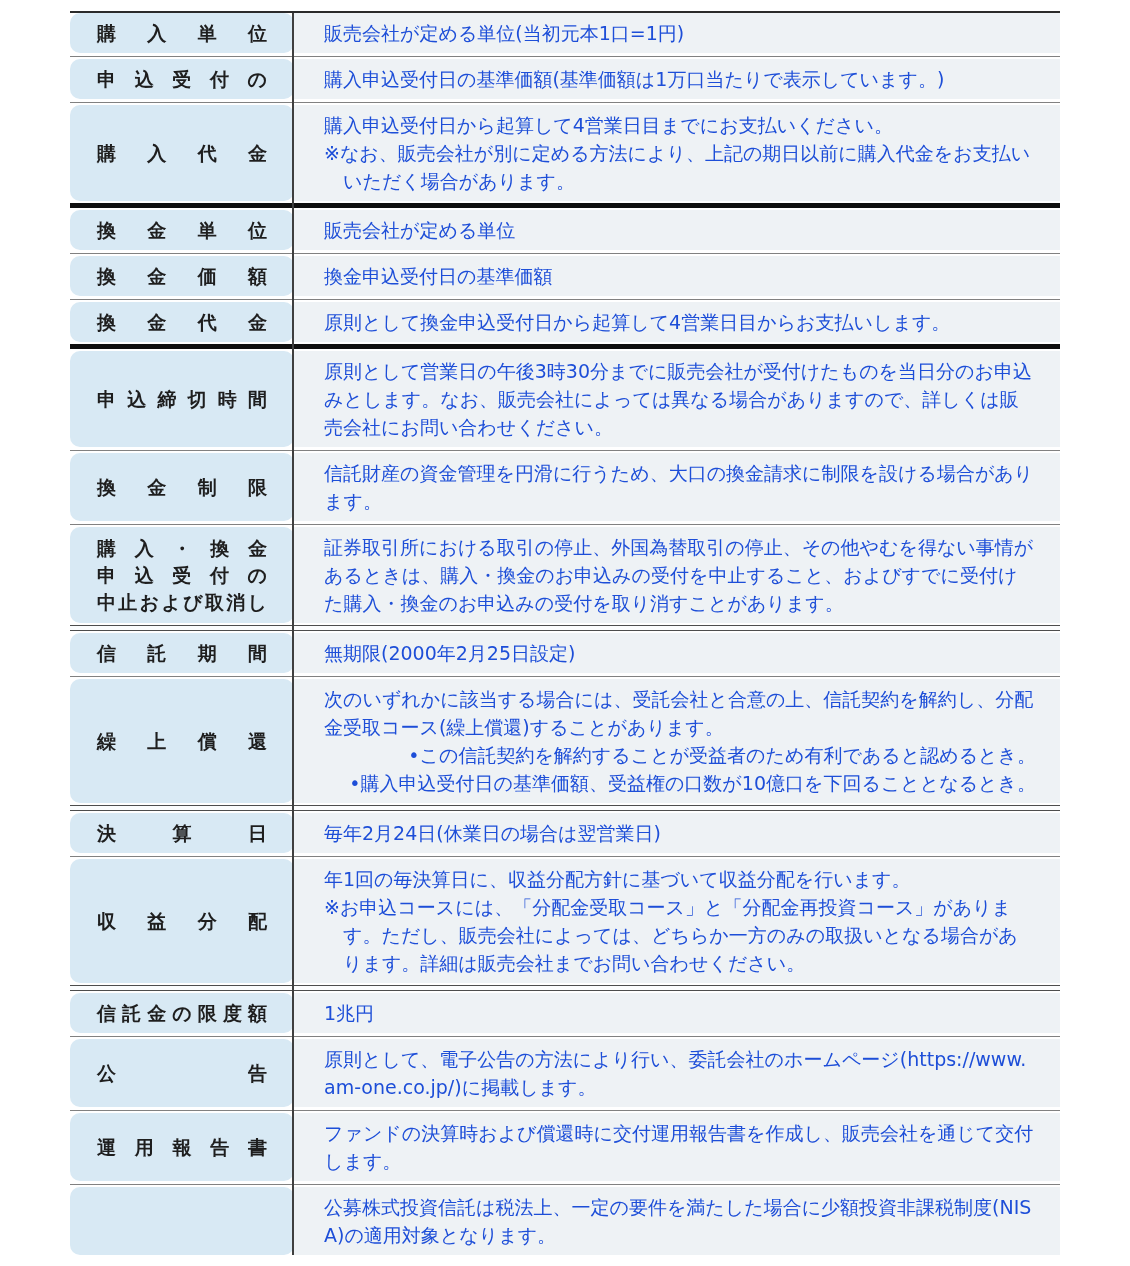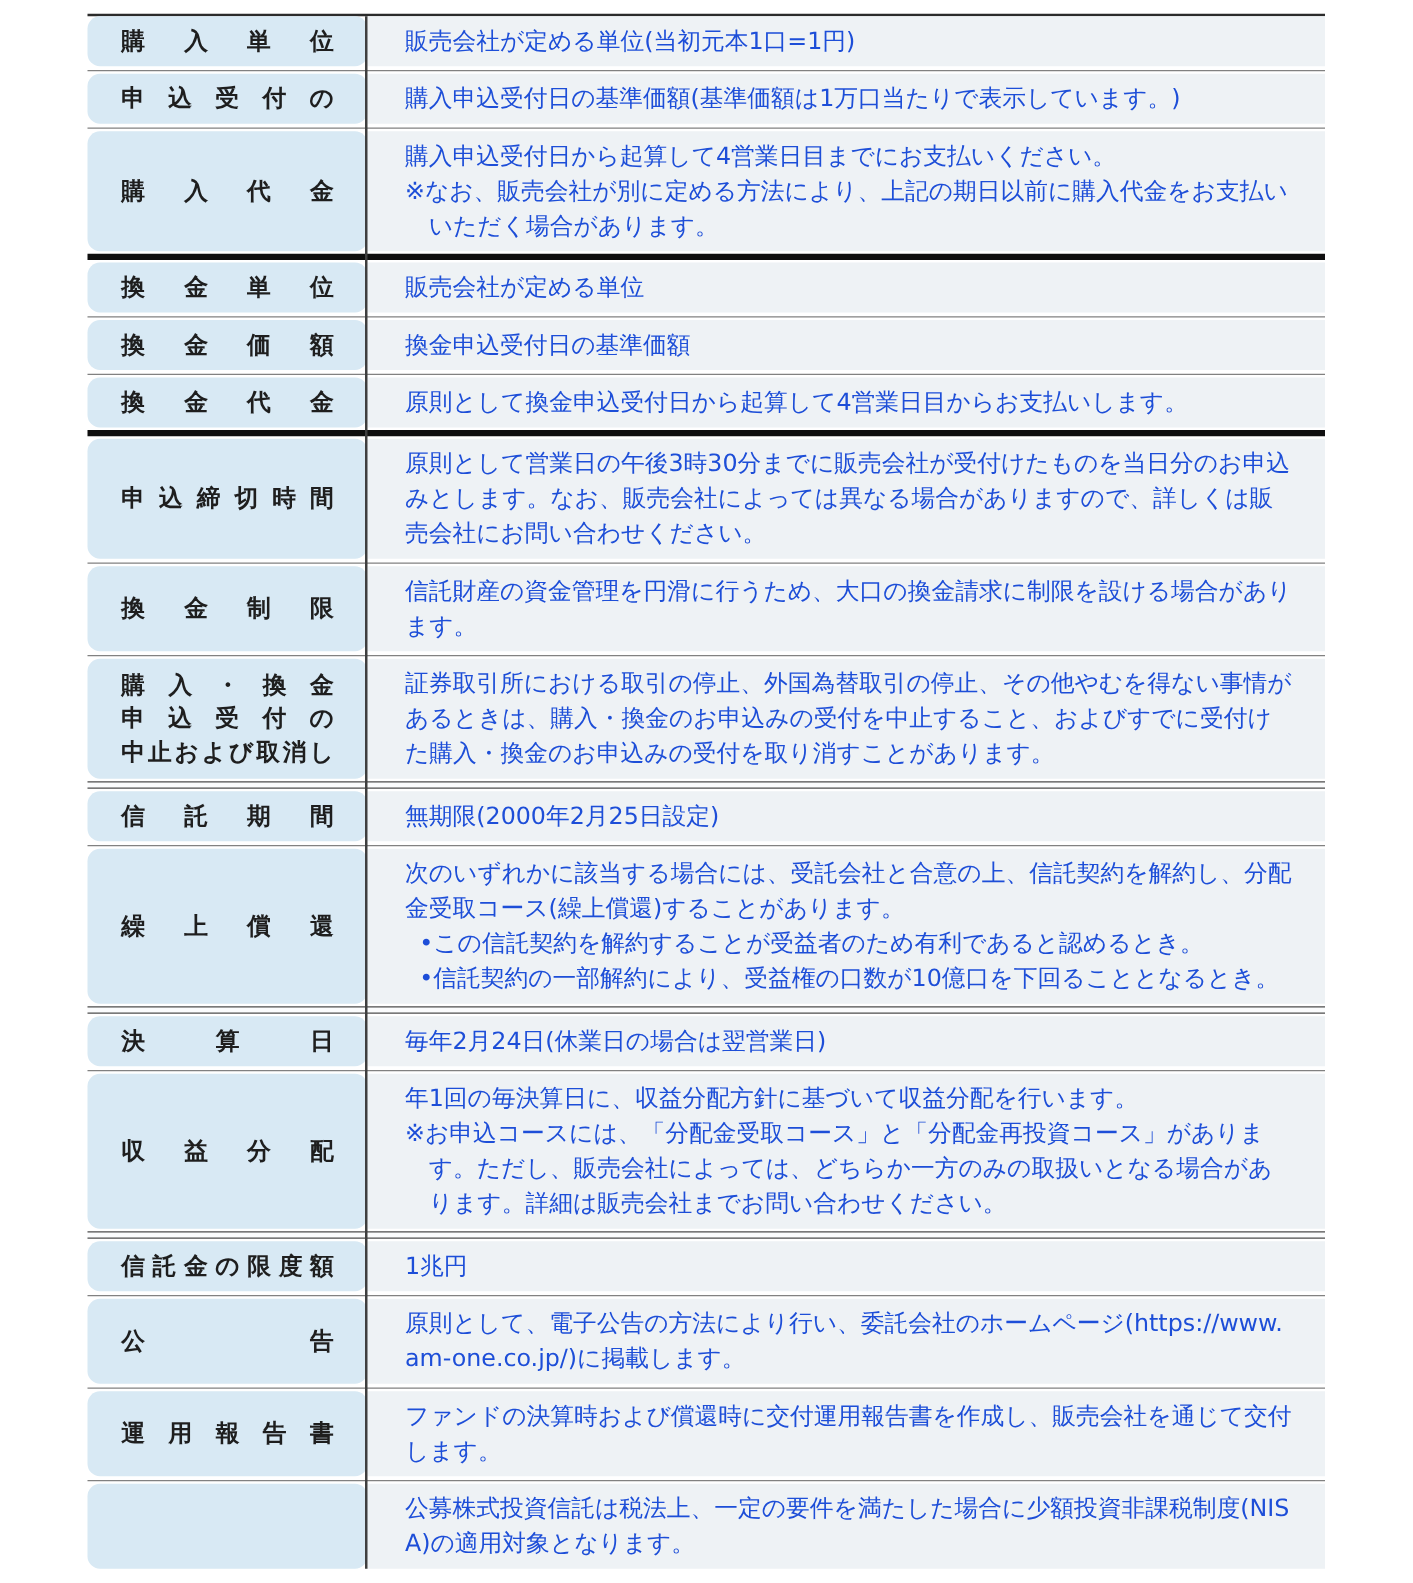--- a/index.html
+++ b/index.html
@@ -69,20 +69,21 @@
     word-break: break-all;
   }
   .p-text { }
   .p-note {
     padding-left: 1em;
     text-indent: -1em;
   }
   .p-bullet {
     padding-left: 1.5em;
     text-indent: -0.9em;
+    text-align: right;
   }
   .sep-thin {
     height: 0;
     border-top: 1.5px solid var(--thin-rule, #818181);
     margin: 2.5px 0;
   }
   .sep-thick {
     height: 5px;
     background: var(--thick-rule, #0f0f0f);
     margin: 2px 0;
@@ -194,21 +195,21 @@
         </div>
       </div>
       <div class="sep-thin"></div>
       <div class="row">
         <div class="cell th">
           <div class="lbl">繰上償還</div>
         </div>
         <div class="cell td">
           <div class="p-text">次のいずれかに該当する場合には、受託会社と合意の上、信託契約を解約し、分配金受取コース(繰上償還)することがあります。</div>
           <div class="p-bullet">•この信託契約を解約することが受益者のため有利であると認めるとき。</div>
-          <div class="p-bullet">•信託契約の一部解約により、受益権の口数が10億口を下回ることとなるとき。</div>
+          <div class="p-bullet">•購入申込受付日の基準価額、受益権の口数が10億口を下回ることとなるとき。</div>
         </div>
       </div>
       <div class="sep-double"></div>
       <div class="row">
         <div class="cell th">
           <div class="lbl">決算日</div>
         </div>
         <div class="cell td">
           <div class="p-text">毎年2月24日(休業日の場合は翌営業日)</div>
         </div>

